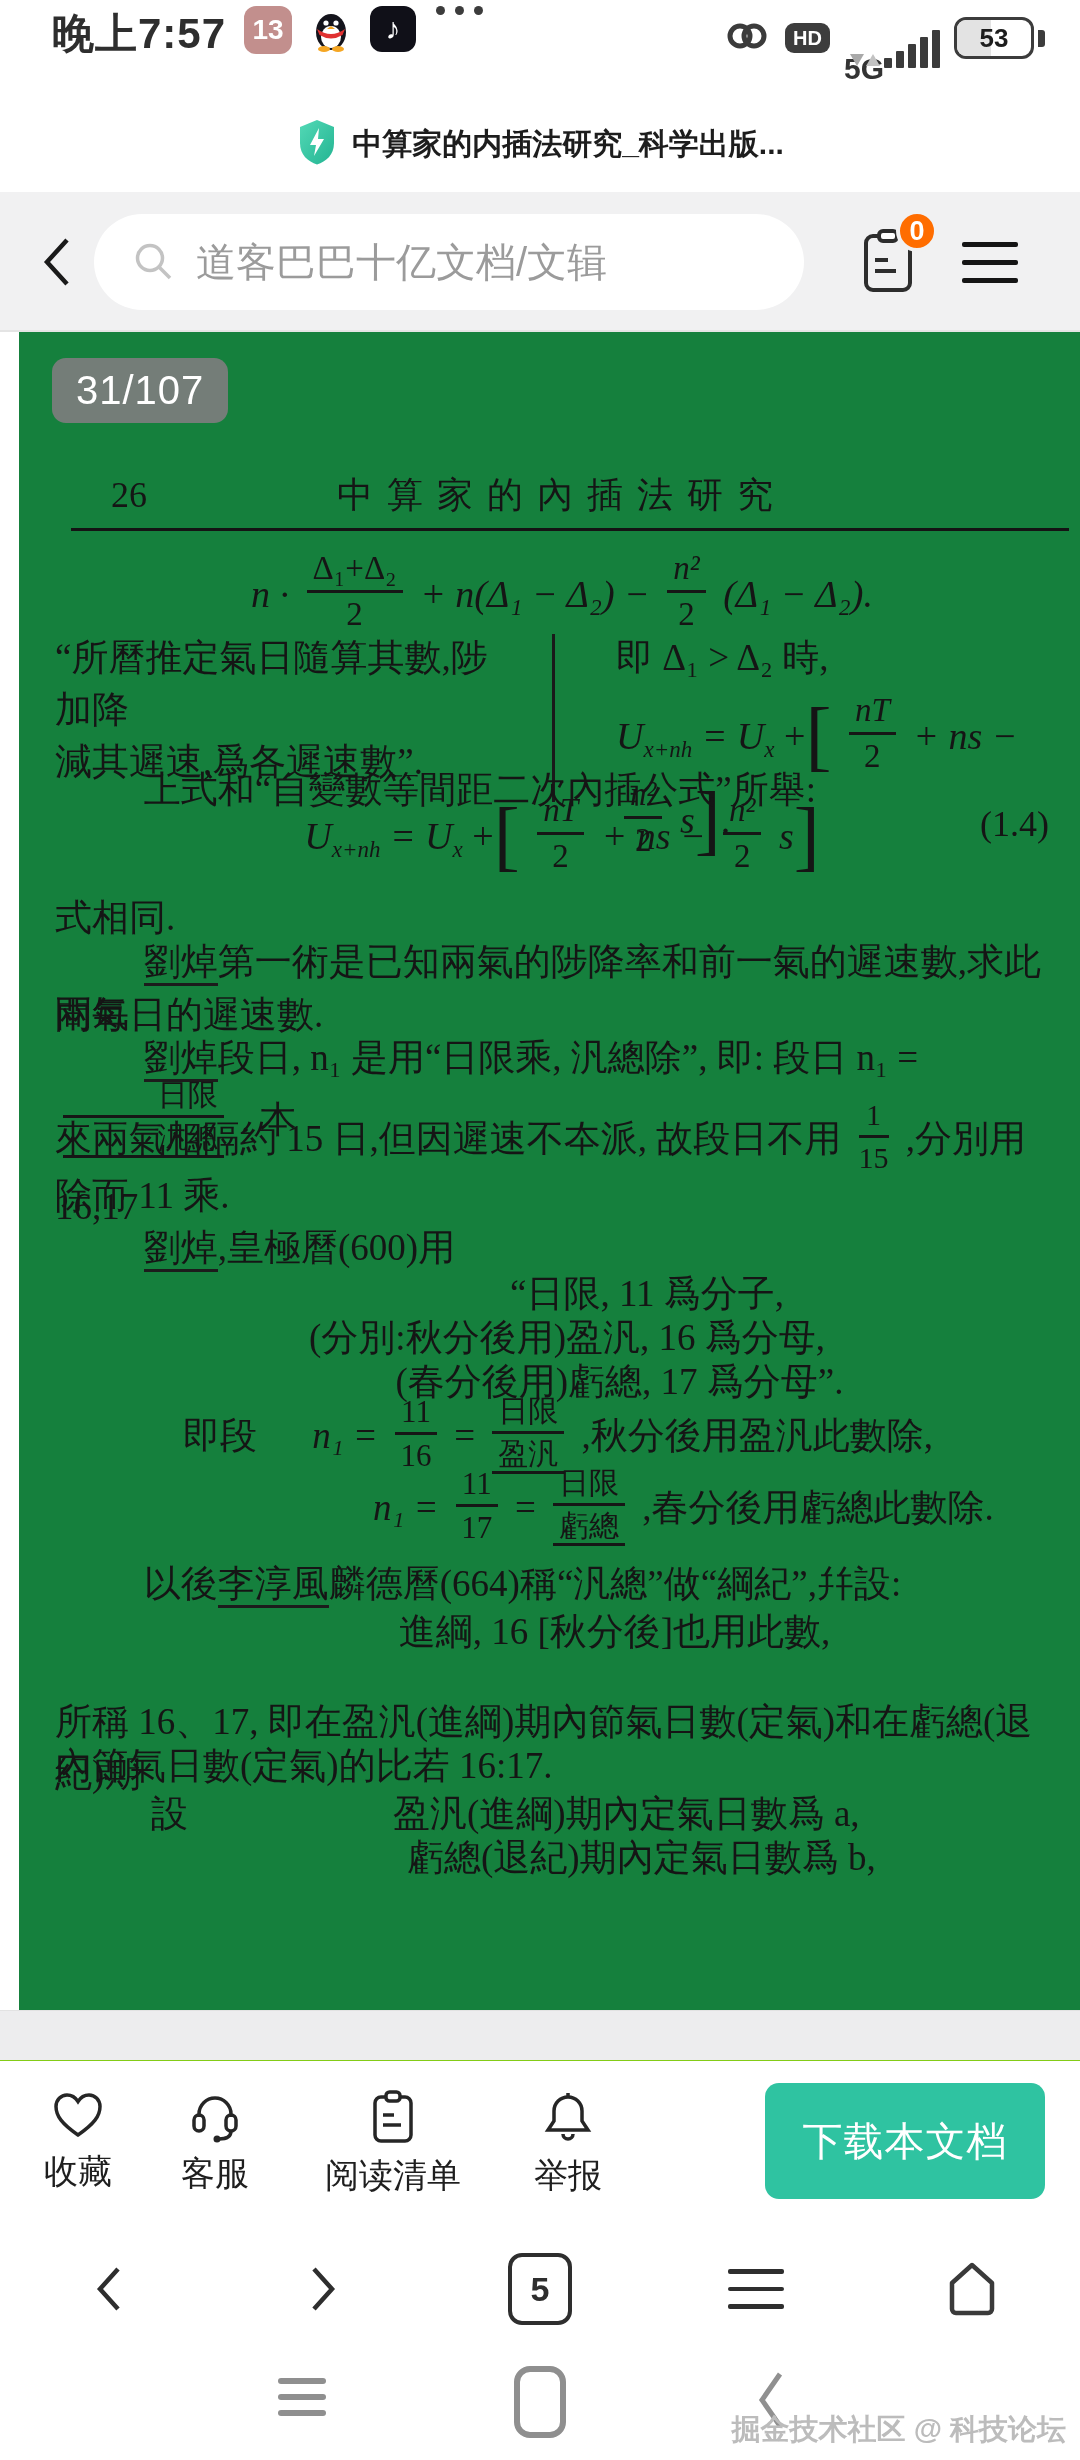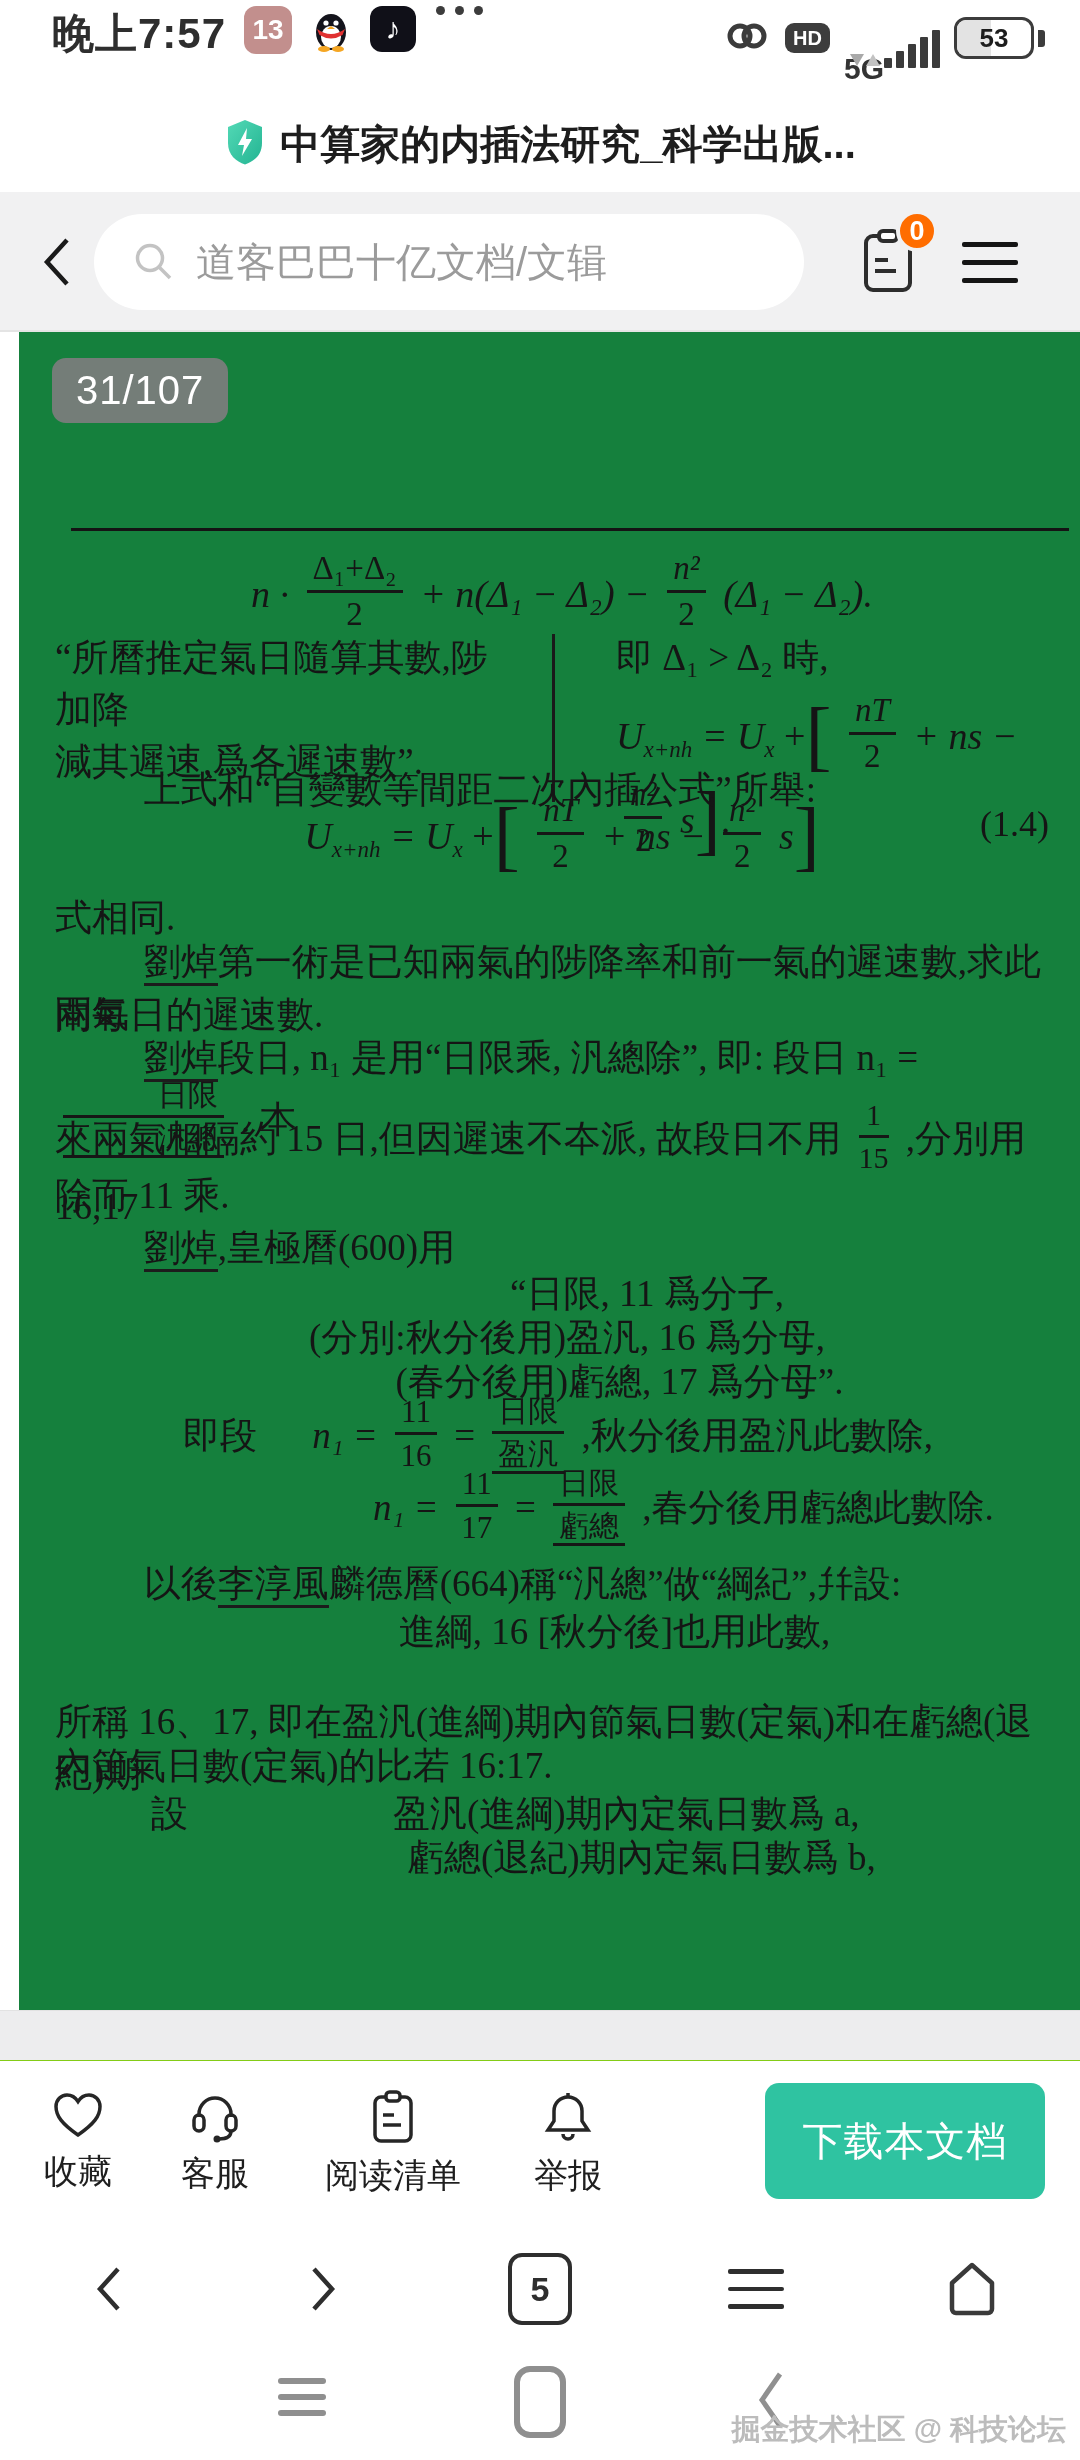--- a/index.html
+++ b/index.html
@@ -24,21 +24,21 @@
   .arr-up{border-bottom:12px solid #c2c2c2;}
   .sig-bars{position:absolute;right:0;bottom:2px;display:flex;align-items:flex-end;gap:4px;}
   .sig-bars i{width:8px;background:#3b3b3b;border-radius:1px;display:block;}
   .battery{position:relative;width:80px;height:42px;border:3.5px solid #3c3c3c;border-radius:12px;box-sizing:border-box;background:#fff;overflow:hidden;}
   .battery .fill{position:absolute;left:0;top:0;bottom:0;width:46%;background:#e3e3e3;}
   .battery .pct{position:absolute;inset:0;display:flex;align-items:center;justify-content:center;font-size:26px;font-weight:600;color:#1d1d1d;}
   .bat-nub{width:7px;height:17px;background:#3c3c3c;border-radius:0 3px 3px 0;margin-left:-10px;}
 
   
   .title-bar{position:absolute;top:96px;left:0;width:1080px;height:96px;display:flex;align-items:center;justify-content:center;gap:14px;background:#fff;}
-  .title-text{font-size:40px;font-weight:600;color:#1d1d1d;}
+  .title-text{font-size:30px;font-weight:600;color:#1d1d1d;}
 
   
   .search-row{position:absolute;top:192px;left:0;width:1080px;height:140px;background:#f1f1f2;border-bottom:2px solid #e4e4e4;box-sizing:border-box;}
   .back-btn{position:absolute;left:26px;top:24px;width:60px;height:92px;display:flex;align-items:center;justify-content:center;}
   .search-pill{position:absolute;left:94px;top:22px;width:710px;height:96px;background:#fff;border-radius:48px;display:flex;align-items:center;}
   .search-pill svg{margin-left:38px;flex:0 0 auto;}
   .search-input{border:0;outline:none;background:transparent;margin-left:18px;font-size:40px;color:#444;width:520px;font-family:inherit;}
   .search-input::placeholder{color:#9b9b9b;opacity:1;}
   .clip-btn{position:absolute;left:852px;top:24px;width:92px;height:92px;}
   .clip-badge{position:absolute;right:6px;top:-6px;width:42px;height:42px;background:#ff6d00;border-radius:50%;color:#fff;font-size:27px;font-weight:700;display:flex;align-items:center;justify-content:center;border:4px solid #f1f1f2;box-sizing:border-box;}
@@ -184,20 +184,24 @@
       <i></i>
       <i></i>
   </span>
 </div>
 
 <div class="reader">
   <div class="page-indicator">31/107</div>
 
   <div class="scan">
 
+    <div class="row" style="top:137px">
+      <span class="head-26">26</span>
+      <span class="head-title">中算家的內插法研究</span>
+    </div>
     <div class="doc-rule" style="top:196px"></div>
 
     <div class="row ctr fml" style="top:224px">
       <span class="it">n ·</span>
       <span class="frac"><span class="fn">Δ₁+Δ₂</span><span class="fd">2</span></span>
       <span class="it">+ n(Δ₁ − Δ₂) −</span>
       <span class="frac"><span class="fn it">n²</span><span class="fd">2</span></span>
       <span class="it">(Δ₁ − Δ₂).</span>
     </div>
 

